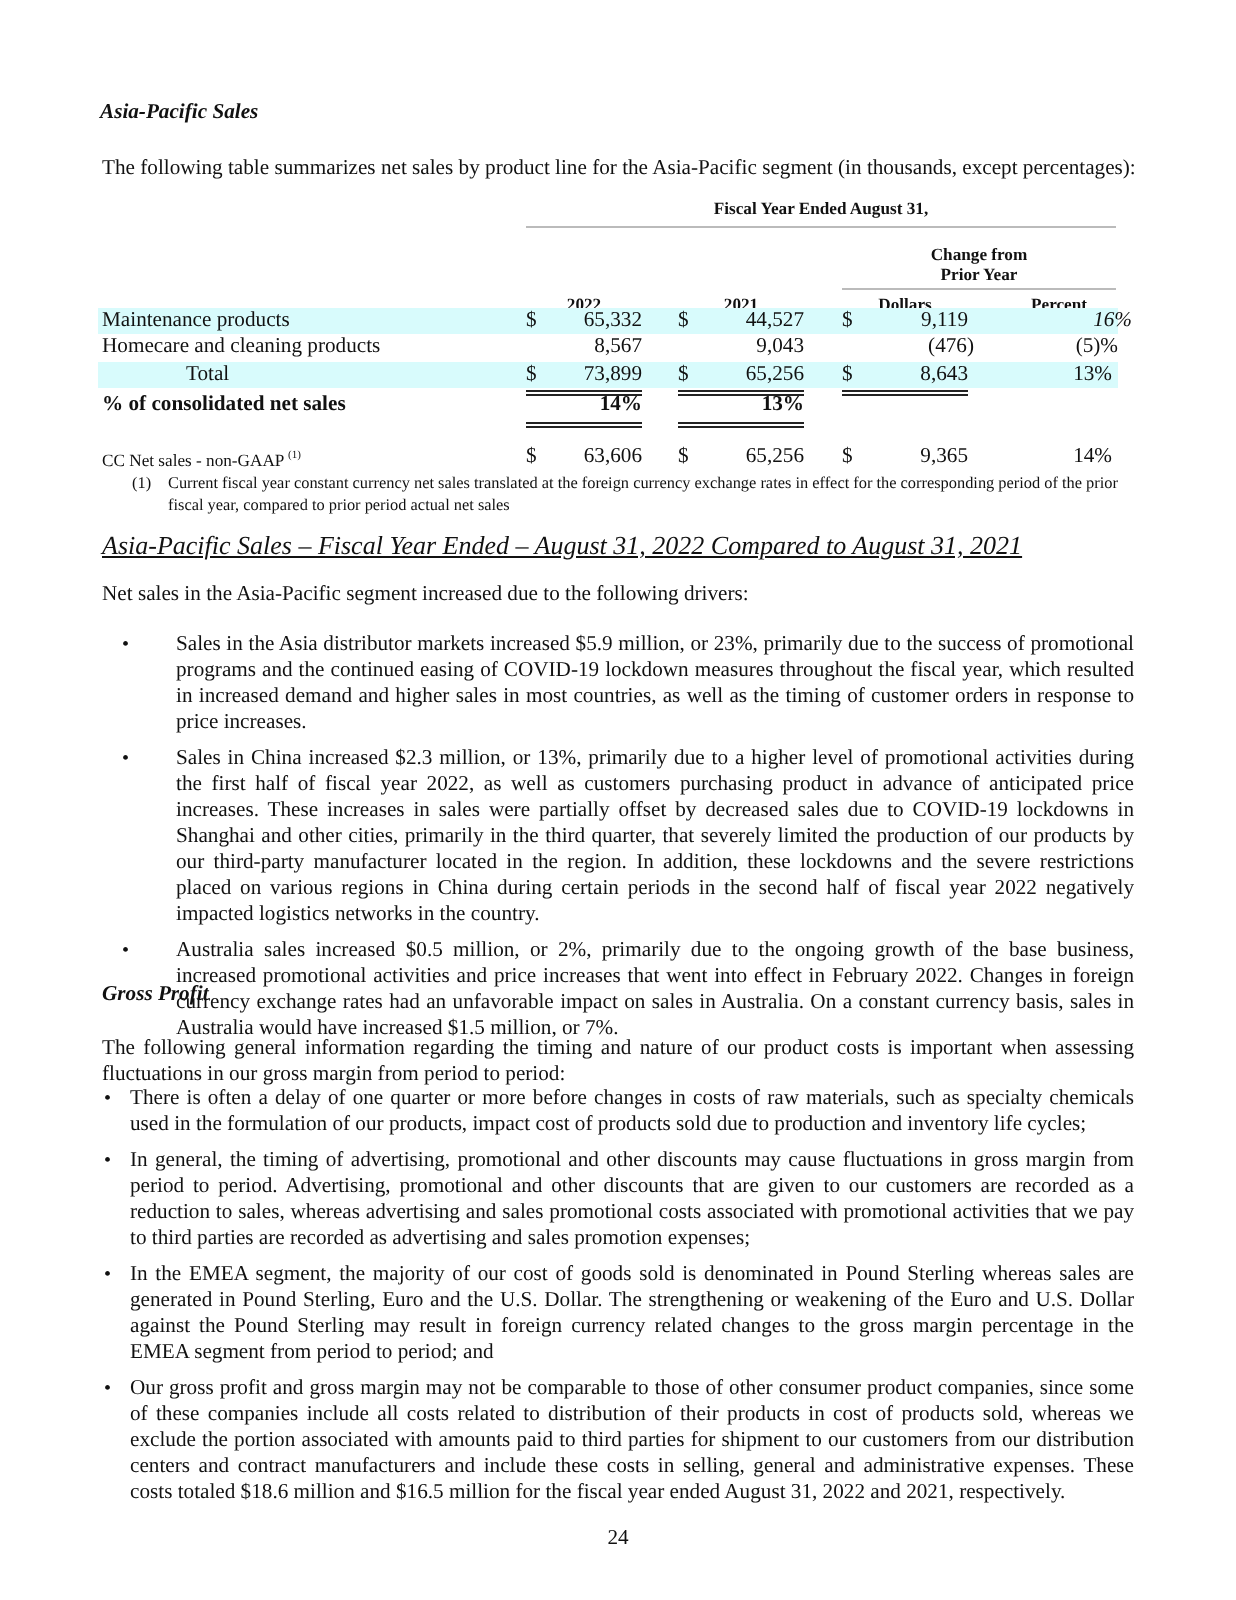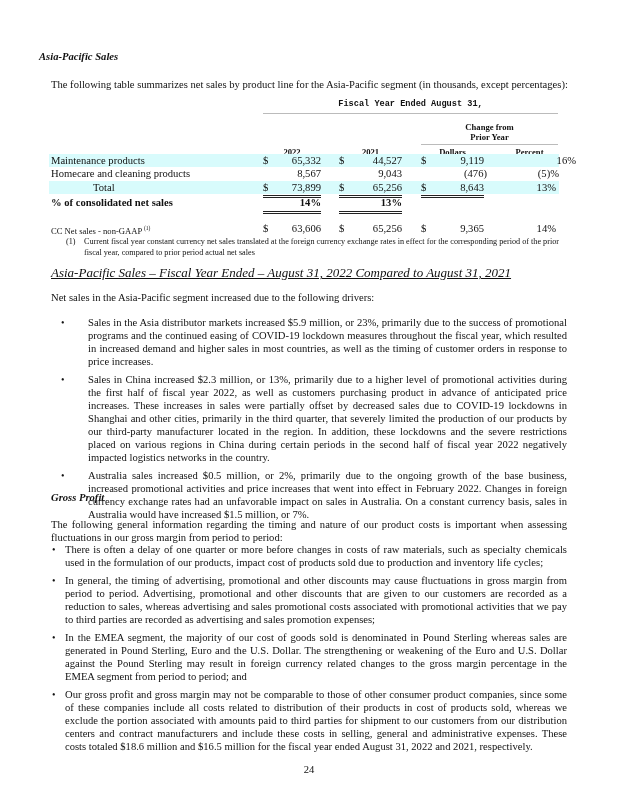--- a/index.html
+++ b/index.html
@@ -32,25 +32,25 @@
   .footnote { position: absolute; font-size: 8.2px; line-height: 11px; }
 
   .bullets { position: absolute; margin: 0; padding: 0; list-style: none; }
   .bullets li { position: relative; line-height: 13px; text-align: justify; margin-bottom: 5px; }
   .bullets .dot { position: absolute; font-size: 10px; }
   .page-number { position: absolute; left: 0; width: 618px; top: 764px; text-align: center; font-size: 10.6px; }
 </style>
 </head>
 <body>
 
-<div class="section-title" style="left:39px; top:51px;">Asia-Pacific Sales</div>
+<div class="section-title" style="left:50px; top:51px;">Asia-Pacific Sales</div>
 <div class="para" style="left:51px; top:78px; width:520px;">The following table summarizes net sales by product line for the Asia-Pacific segment (in thousands, except percentages):</div>
 
 <div class="tbl">
-  <div class="hdr" style="left:212px; width:295px; top:4px;font-family:Liberation Mono, monospace;">Fiscal Year Ended August 31,</div>
+  <div class="hdr" style="left:212px; width:295px; top:4px;">Fiscal Year Ended August 31,</div>
   <div class="rule" style="left:212px; width:295px; top:18px;"></div>
   <div class="hdr" style="left:370px; width:137px; top:27px;">Change from</div>
   <div class="hdr" style="left:370px; width:137px; top:37px;">Prior Year</div>
   <div class="rule" style="left:370px; width:137px; top:49px;"></div>
 
   <div class="hdr" style="left:212px; width:58px; top:52px;">2022</div>
   <div class="rule" style="left:212px; width:58px; top:64px;"></div>
   <div class="hdr" style="left:288px; width:63px; top:52px;">2021</div>
   <div class="rule" style="left:288px; width:63px; top:64px;"></div>
   <div class="hdr" style="left:370px; width:63px; top:52px;">Dollars</div>
@@ -59,21 +59,21 @@
   <div class="rule" style="left:450px; width:57px; top:64px;"></div>
 
   <div class="row hl" style="top:59px; left:-2px; width:510px;">
     <span class="cell lbl" style="left:2px;">Maintenance products</span>
     <span class="cell dollar" style="left:214px;">$</span>
     <span class="cell num" style="left:222px; width:50px;">65,332</span>
     <span class="cell dollar" style="left:290px;">$</span>
     <span class="cell num" style="left:300px; width:53px;">44,527</span>
     <span class="cell dollar" style="left:372px;">$</span>
     <span class="cell num" style="left:380px; width:55px;">9,119</span>
-    <span class="cell num" style="left:470px; width:57px;">16%</span>
+    <span class="cell num" style="left:460px; width:57px;font-style:italic;">16%</span>
   </div>
 
   <div class="row" style="top:72px; left:-2px; width:510px;">
     <span class="cell lbl" style="left:2px;">Homecare and cleaning products</span>
     <span class="cell num" style="left:222px; width:50px;">8,567</span>
     <span class="cell num" style="left:300px; width:53px;">9,043</span>
     <span class="cell num" style="left:380px; width:58px;">(476)</span>
     <span class="cell num" style="left:450px; width:60px;">(5)%</span>
   </div>
   <div class="ul-single" style="left:212px; width:58px; top:86px;"></div>

